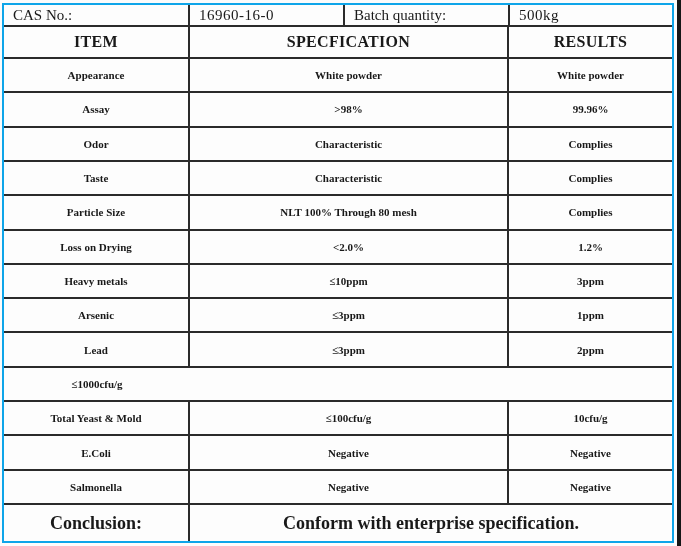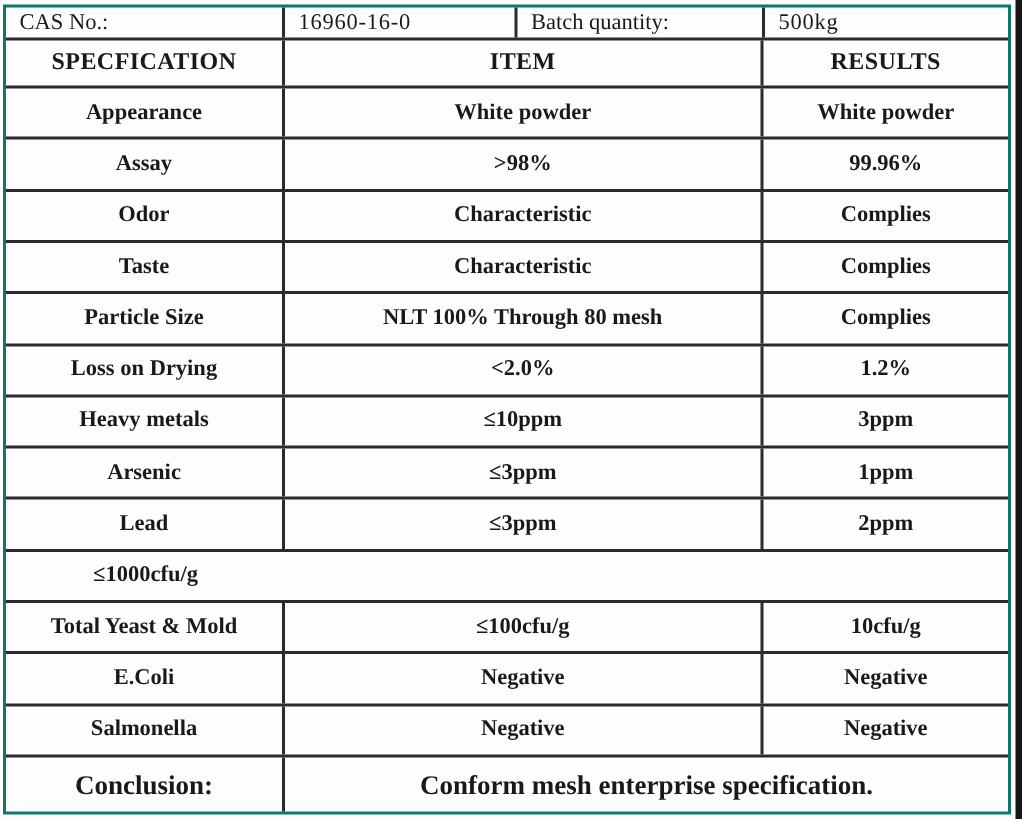--- a/index.html
+++ b/index.html
@@ -18,21 +18,21 @@
   }
   
   .scan-edge-bar {
     position: absolute; top: 0; right: 0;
     width: 4px; height: 100%;
     background: #161616;
   }
   .coa-table {
     position: absolute; left: 2px; top: 3px;
     width: 668px; height: 536px;
-    border: 2px solid #0f766e;
+    border: 2px solid #0ea5e9;
     background: #fdfdfd;
     display: grid;
     grid-template-rows: 22px 32px repeat(13, 1fr) 36px;
     font-family: Liberation Serif, serif;
   }
   .row {
     display: grid;
     border-bottom: 2px solid #2b2b2b;
     min-height: 0;
   }
@@ -54,21 +54,21 @@
   .r-info .cell { justify-content: flex-start; padding-left: 9px; }
   .oldstyle-nums { font-feature-settings: "onum" 1; letter-spacing: 0.5px; }
 
   .r-header {
     grid-template-columns: 186px 319px 1fr;
     font-size: 16px; font-weight: 700;
     letter-spacing: 0.3px;
   }
   .r-body {
     grid-template-columns: 186px 319px 1fr;
-    font-size: 15px; font-weight: 700; text-align: right;
+    font-size: 11px; font-weight: 700; text-align: right;
   }
   .r-conclusion {
     grid-template-columns: 186px 1fr;
     font-size: 18px; font-weight: 700; text-align: right;
   }
 </style>
 </head>
 <body>
 
 <div class="page">
@@ -76,22 +76,22 @@
   <div class="coa-table">
 
     <div class="row r-info">
       <div class="cell">CAS No.:</div>
       <div class="cell oldstyle-nums">16960-16-0</div>
       <div class="cell">Batch quantity:</div>
       <div class="cell oldstyle-nums">500kg</div>
     </div>
 
     <div class="row r-header">
+      <div class="cell">ITEM</div>
       <div class="cell">SPECFICATION</div>
-      <div class="cell">ITEM</div>
       <div class="cell">RESULTS</div>
     </div>
 
     <div class="row r-body">
       <div class="cell">Appearance</div>
       <div class="cell">White powder</div>
       <div class="cell">White powder</div>
     </div>
     <div class="row r-body">
       <div class="cell">Assay</div>
@@ -147,19 +147,19 @@
       <div class="cell">Negative</div>
     </div>
     <div class="row r-body">
       <div class="cell">Salmonella</div>
       <div class="cell">Negative</div>
       <div class="cell">Negative</div>
     </div>
 
     <div class="row r-conclusion">
       <div class="cell">Conclusion:</div>
-      <div class="cell">Conform mesh enterprise specification.</div>
+      <div class="cell">Conform with enterprise specification.</div>
     </div>
 
   </div>
 
   <div class="scan-edge-bar"></div>
 </div>
 
 </body></html>

